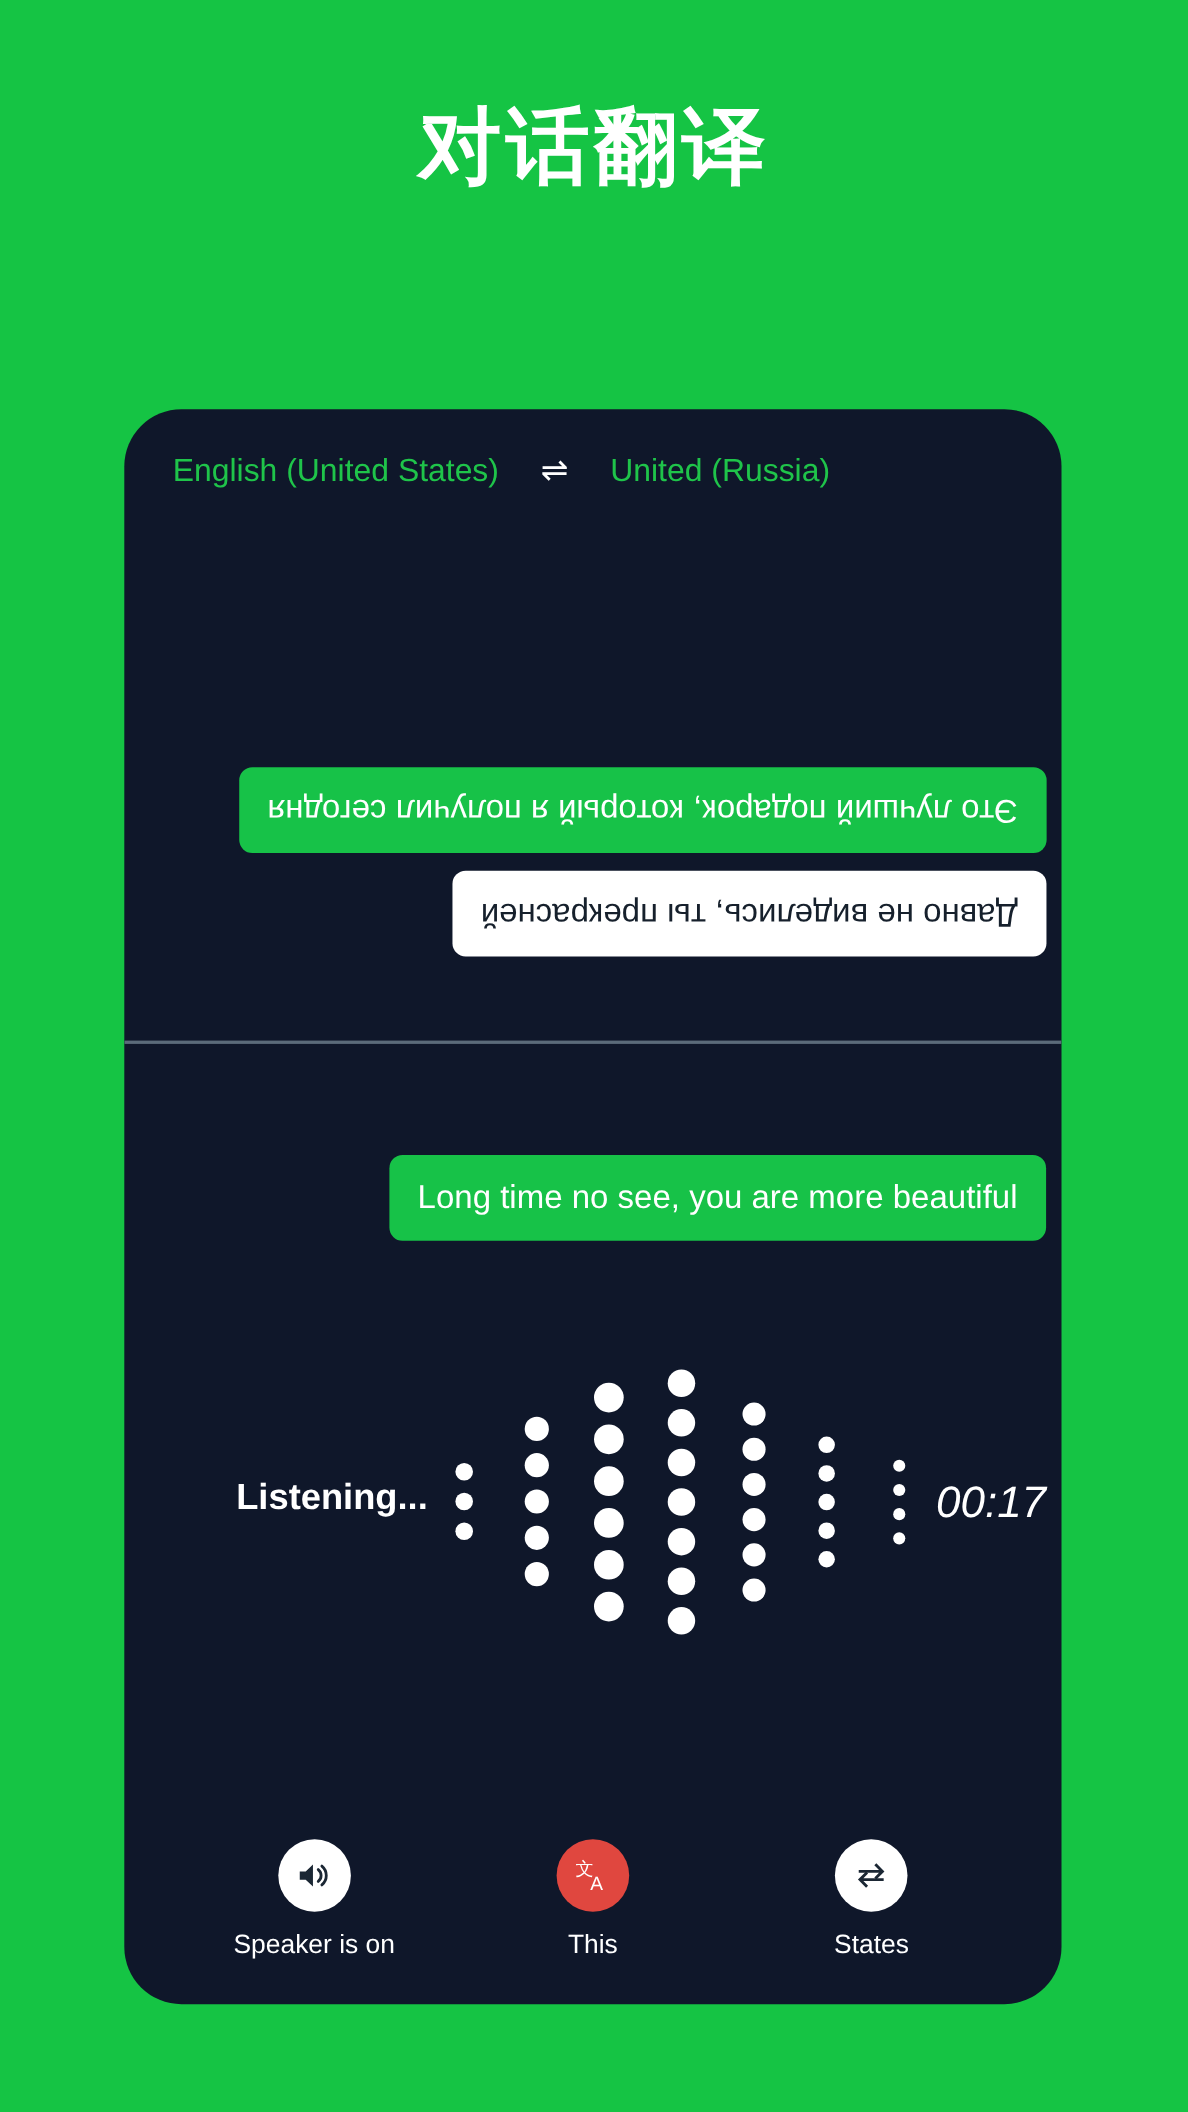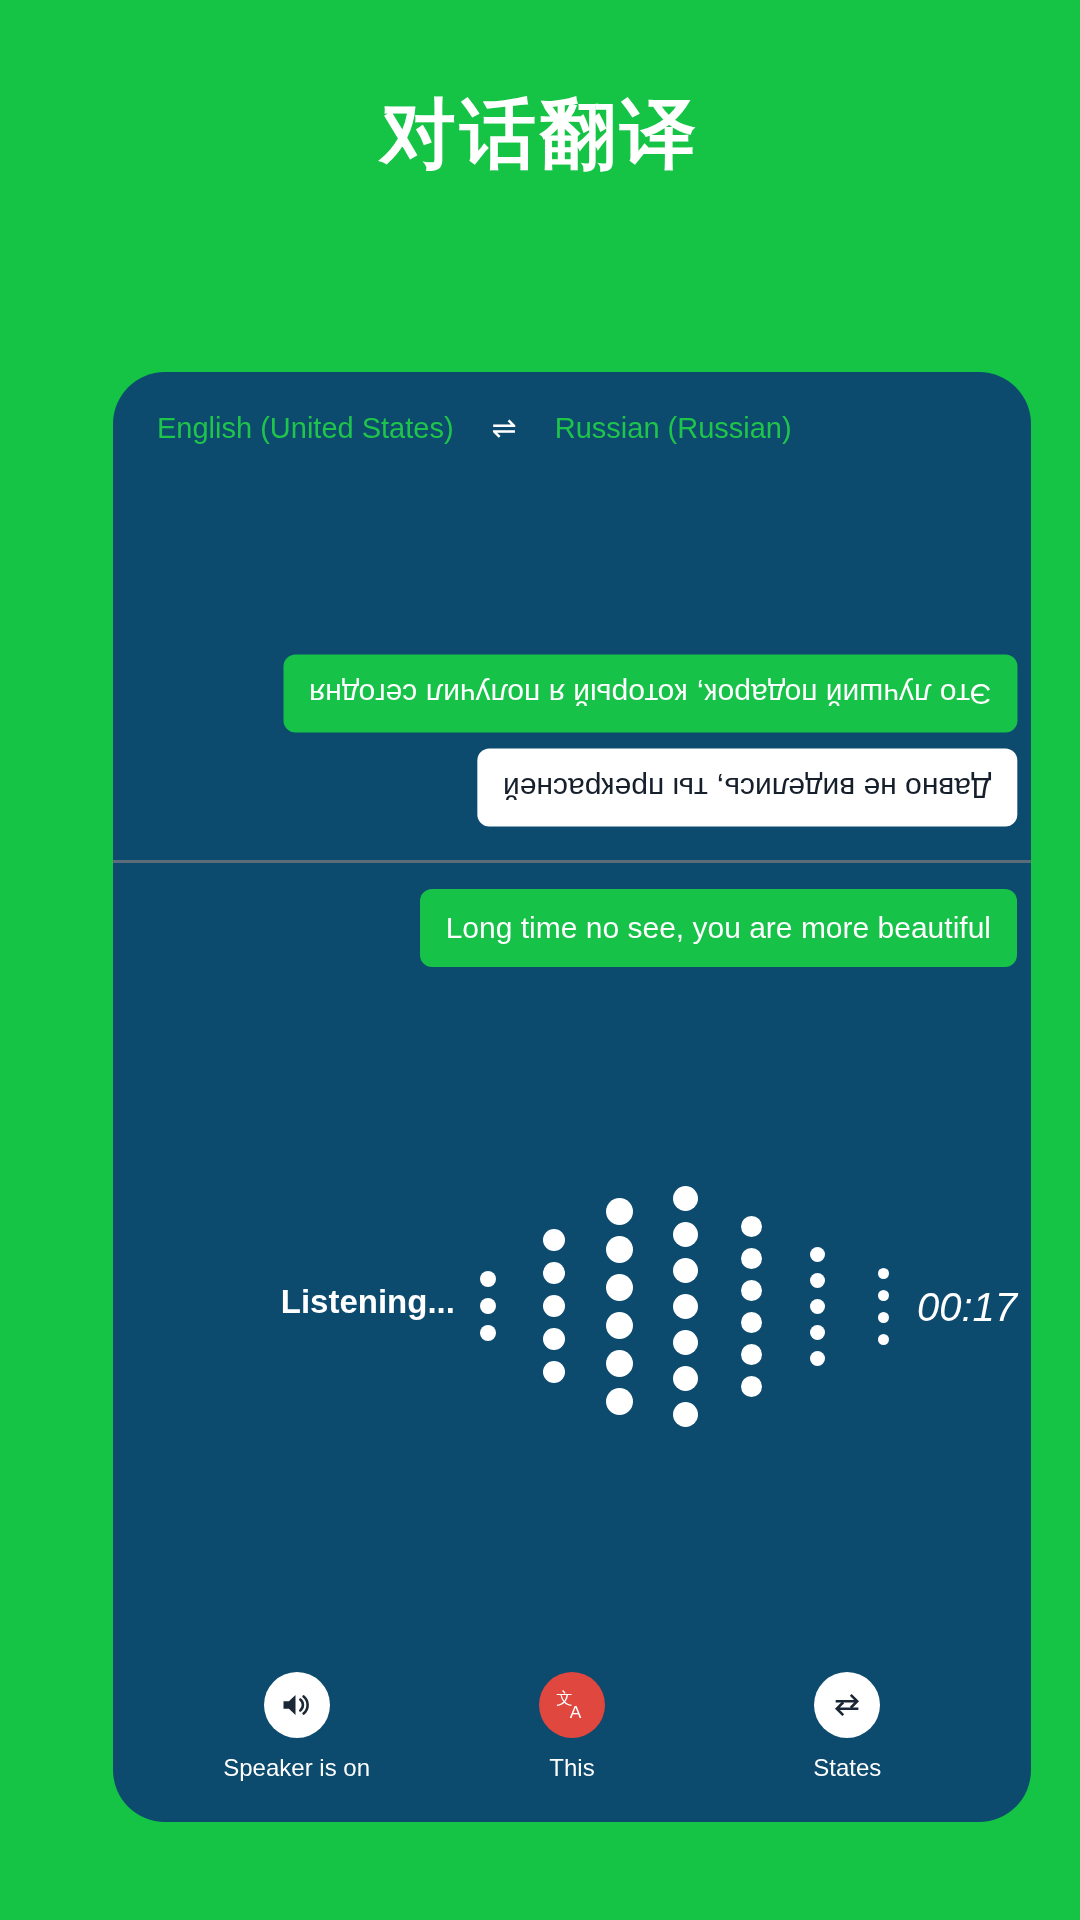--- a/index.html
+++ b/index.html
@@ -24,26 +24,27 @@
     font-size:76px;
     font-weight:bold;
     letter-spacing:4px;
     line-height:1.1;
   }
 
   
   .phone-card {
     position:absolute;
     left:113px; top:372px;
-    width:918px; height:1450px;
-    background:#0c4a6e;
+    width:852px; height:1450px;
+    background:#0f172a;
     border-radius:52px;
     overflow:hidden;
     display:flex;
     flex-direction:column;
+    gap:43px;
   }
 
   
   .lang-bar {
     position:relative;
     height:112px;
     display:flex;
     align-items:center;
     padding-left:44px;
     flex:0 0 auto;
@@ -70,20 +71,21 @@
     flex-direction:column;
     justify-content:flex-end;
     padding:0 14px 18px 14px;
   }
   .conv-bottom {
     position:relative;
     flex:1 1 auto;
     padding:26px 14px 0 14px;
     display:flex;
     flex-direction:column;
+    margin-top:32px;
   }
   .divider {
     height:3px;
     background:#5b6b7a;
     width:100%;
     flex:0 0 auto;
   }
 
   .row { display:flex; width:100%; margin-bottom:16px; }
   .row.right { justify-content:flex-end; }
@@ -178,21 +180,21 @@
 
 <div class="page">
 
   <div class="page-title">对话翻译</div>
 
   <div class="phone-card">
 
     <div class="lang-bar">
       <span class="lang-label">English (United States)</span>
       <span class="lang-swap">⇌</span>
-      <span class="lang-label">Russian (Russian)</span>
+      <span class="lang-label">United (Russia)</span>
     </div>
 
     <div class="conv-top">
       <div class="row right">
         <div class="bubble green flip">Это лучший подарок, который я получил сегодня</div>
       </div>
       <div class="row right">
         <div class="bubble white flip">Давно не виделись, ты прекрасней</div>
       </div>
     </div>

